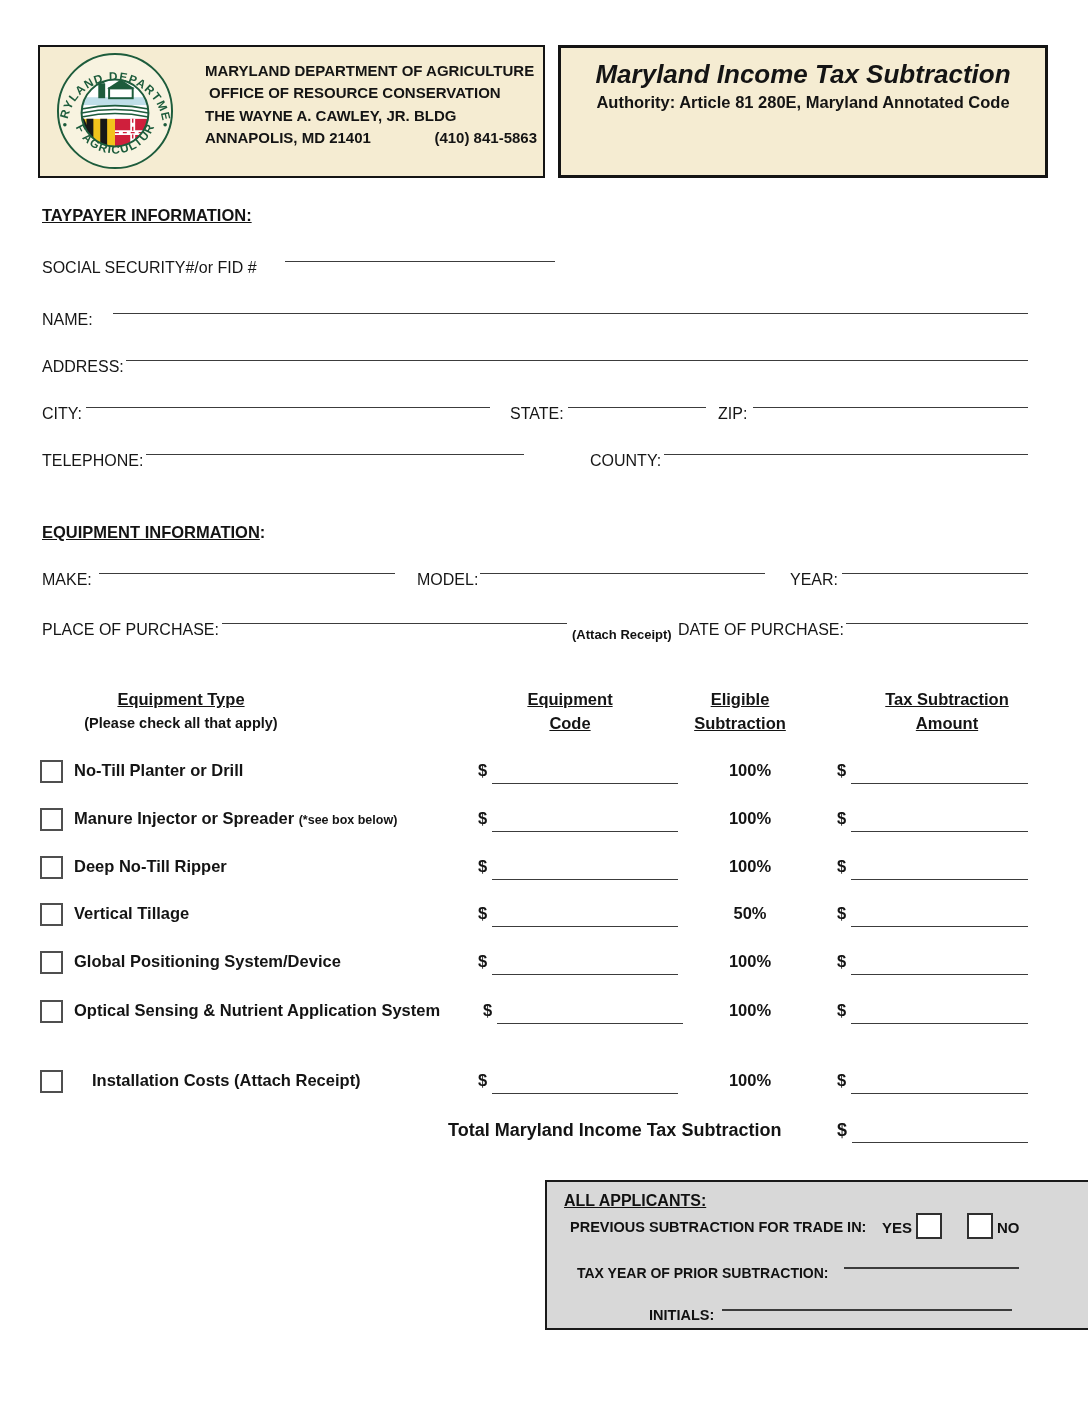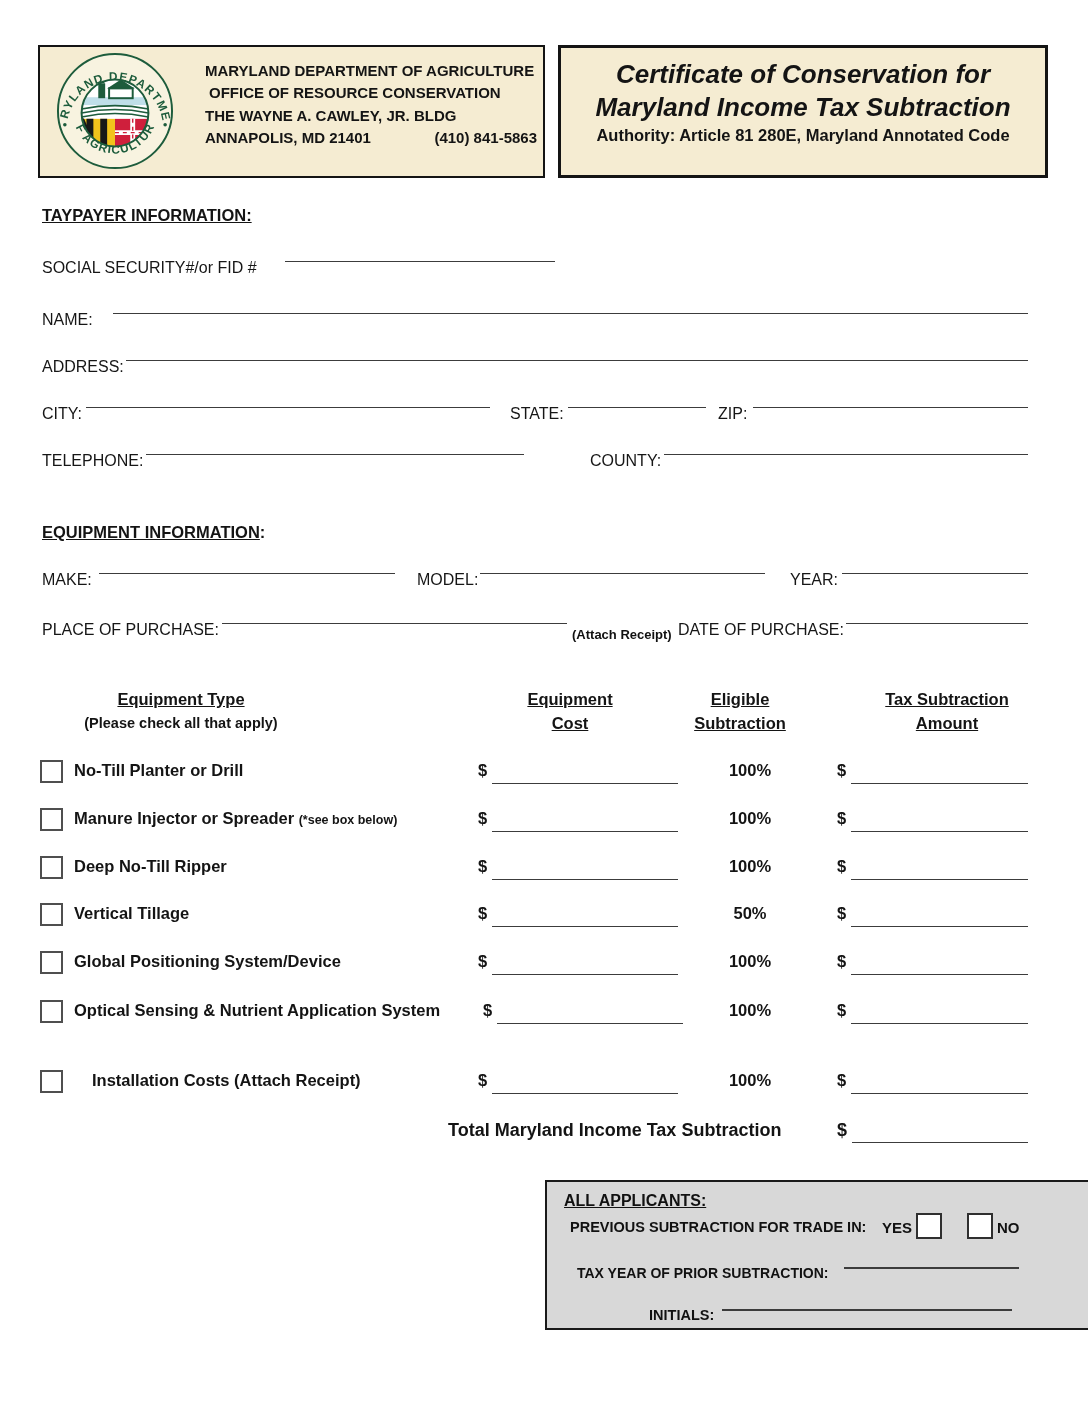--- a/index.html
+++ b/index.html
@@ -110,21 +110,20 @@
       <div>THE WAYNE A. CAWLEY, JR. BLDG</div>
       <div class="addr-last">
         <span>ANNAPOLIS, MD 21401</span>
         <span>(410) 841-5863</span>
       </div>
     </div>
   </div>
 
   <div class="hdr-right">
     <div style="margin-top:10px;">
-      <div class="title-line">Certificate of Conservation for</div>
       <div class="title-line">Maryland Income Tax Subtraction</div>
       <div class="authority">Authority:  Article 81 280E, Maryland Annotated Code</div>
     </div>
   </div>
 
   <div class="heading" style="left:42px;top:206px;">
     <span class="ul">TAYPAYER INFORMATION:</span>
   </div>
 
   <span class="lbl" style="left:42px;top:259px;">SOCIAL SECURITY#/or FID #</span>
@@ -161,21 +160,21 @@
 
   <span class="lbl" style="left:42px;top:621px;">PLACE OF PURCHASE:</span>
   <span class="blank" style="left:222px;top:597px;width:345px;"></span>
   <span class="lbl-b" style="left:572px;top:627px;font-size:13px;">(Attach Receipt)</span>
   <span class="lbl" style="left:678px;top:621px;">DATE OF PURCHASE:</span>
   <span class="blank" style="left:846px;top:597px;width:182px;"></span>
 
   <div class="colhead" style="left:66px;top:690px;width:230px;">Equipment Type</div>
   <div class="colsub" style="left:66px;top:715px;width:230px;">(Please check all that apply)</div>
   <div class="colhead" style="left:515px;top:690px;width:110px;">Equipment</div>
-  <div class="colhead" style="left:515px;top:714px;width:110px;">Cost</div>
+  <div class="colhead" style="left:515px;top:714px;width:110px;">Code</div>
   <div class="colhead" style="left:685px;top:690px;width:110px;">Eligible</div>
   <div class="colhead" style="left:685px;top:714px;width:110px;">Subtraction</div>
   <div class="colhead" style="left:867px;top:690px;width:160px;">Tax Subtraction</div>
   <div class="colhead" style="left:867px;top:714px;width:160px;">Amount</div>
 
   <div>
     <span class="chk" style="left:40px;top:760px;"></span>
     <span class="rowlbl" style="left:74px;top:761px;"><span>No-Till Planter or Drill</span><span class="note"></span></span>
     <span class="dollar" style="left:478px;top:761px;">$</span>
     <span class="blank" style="left:492px;top:757px;width:186px;"></span>

